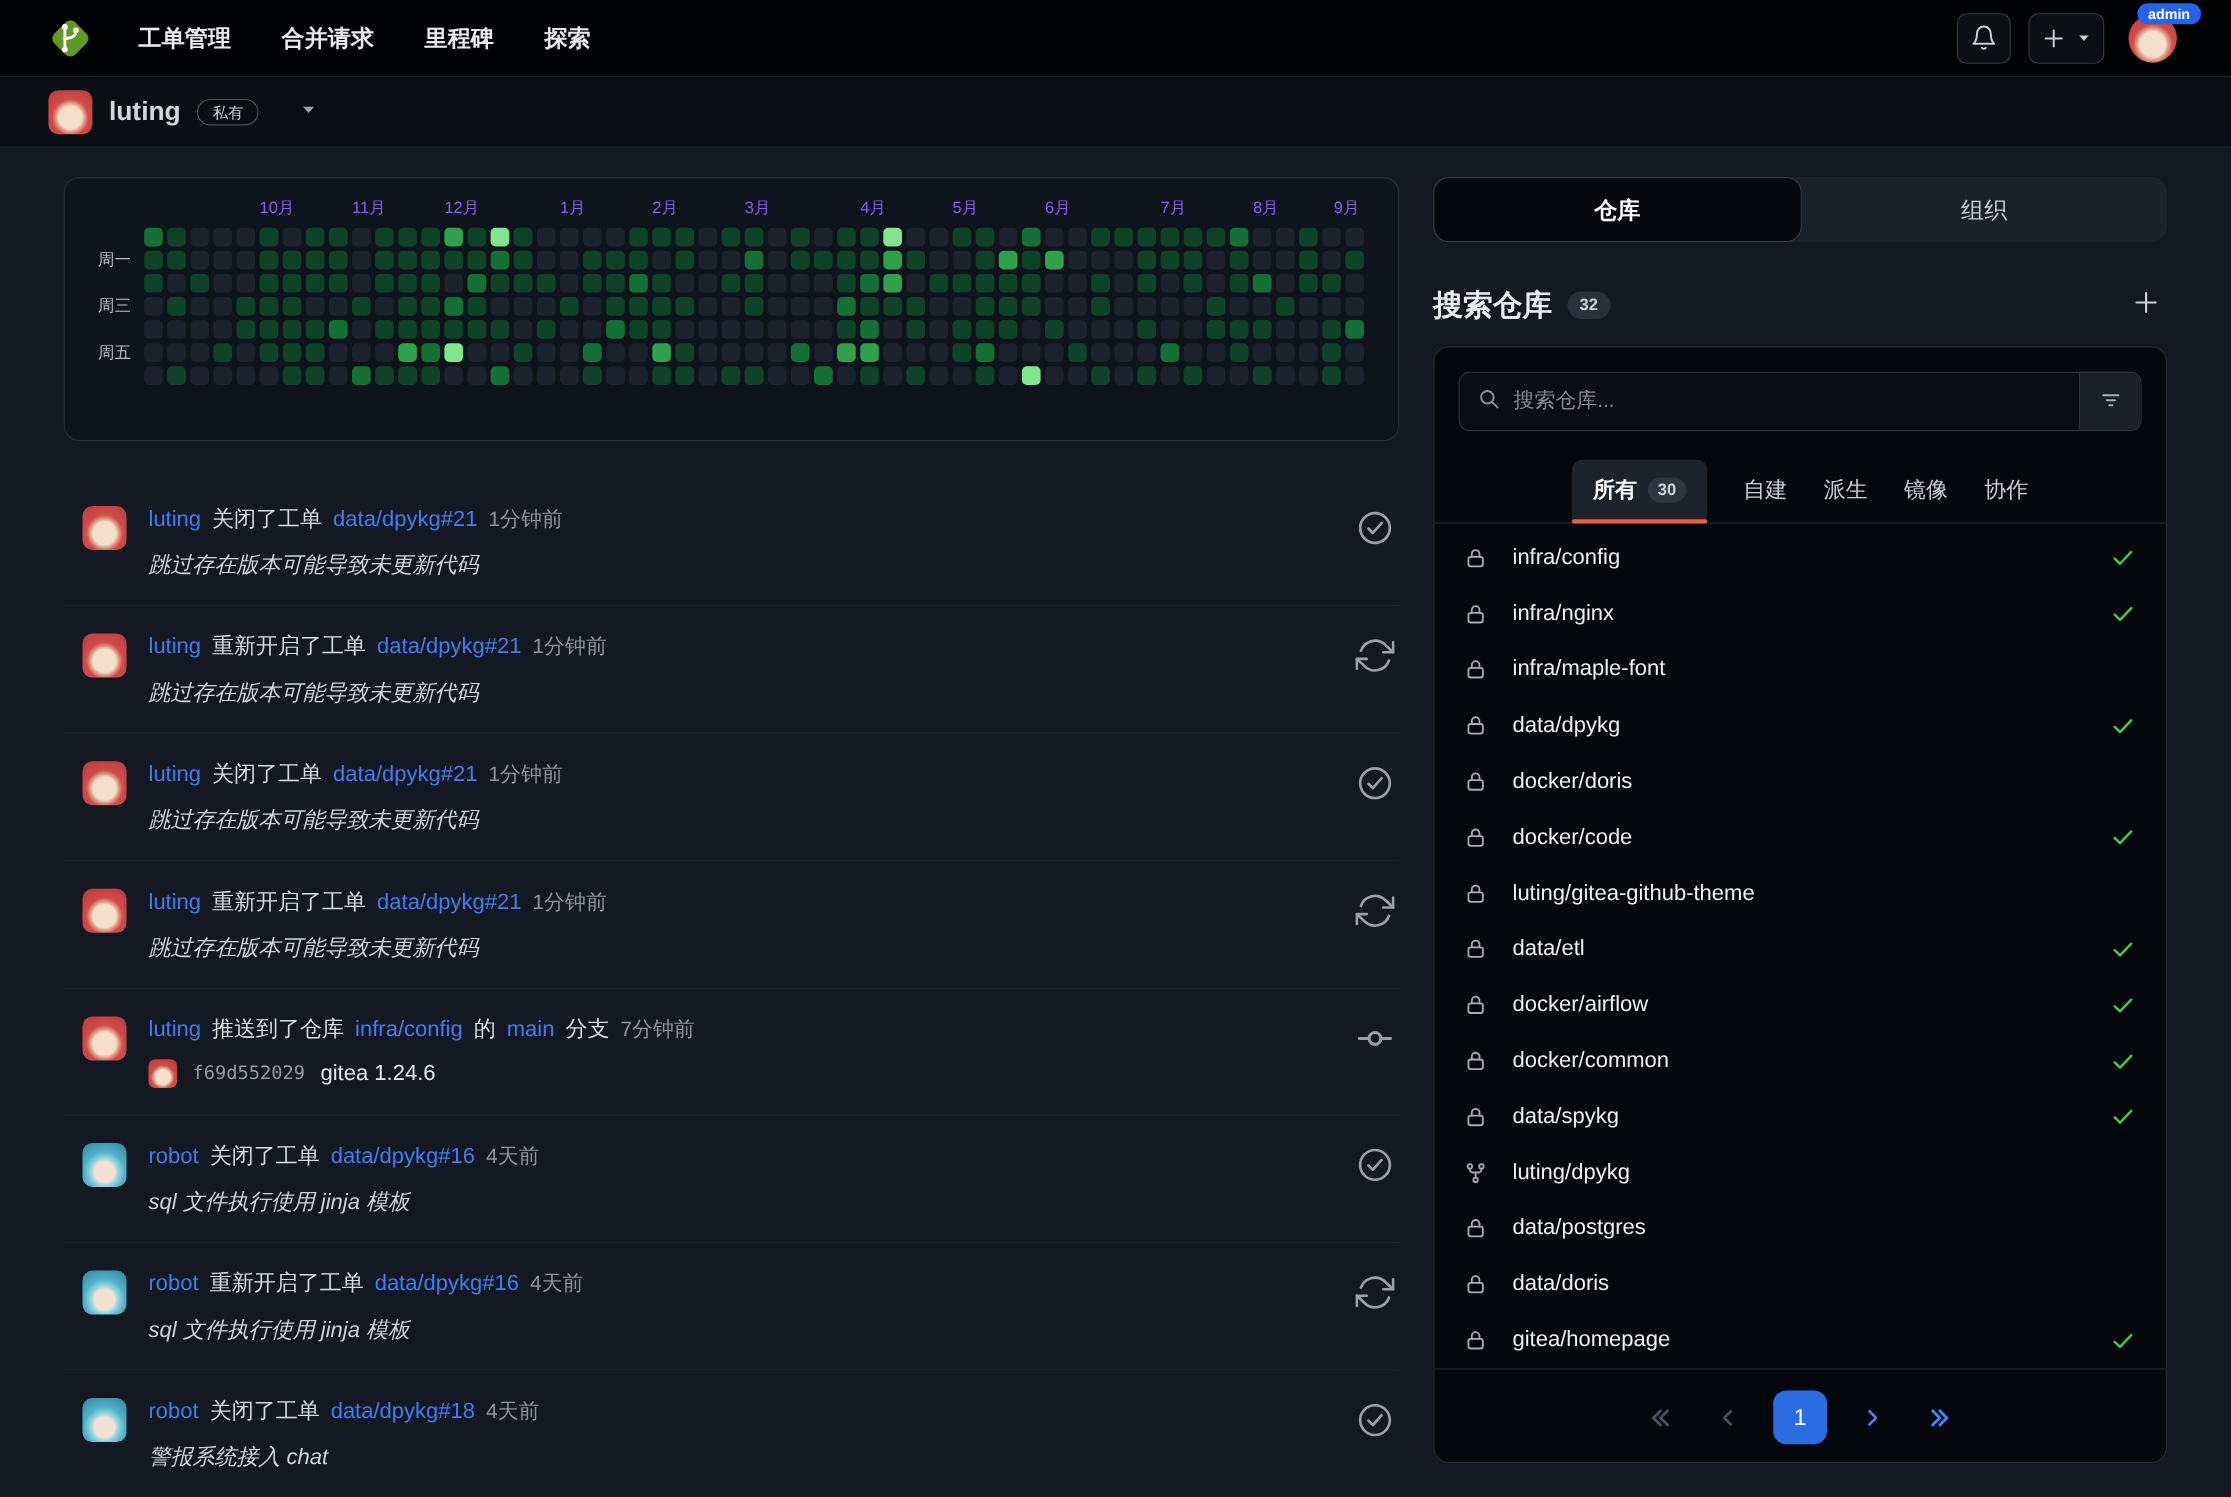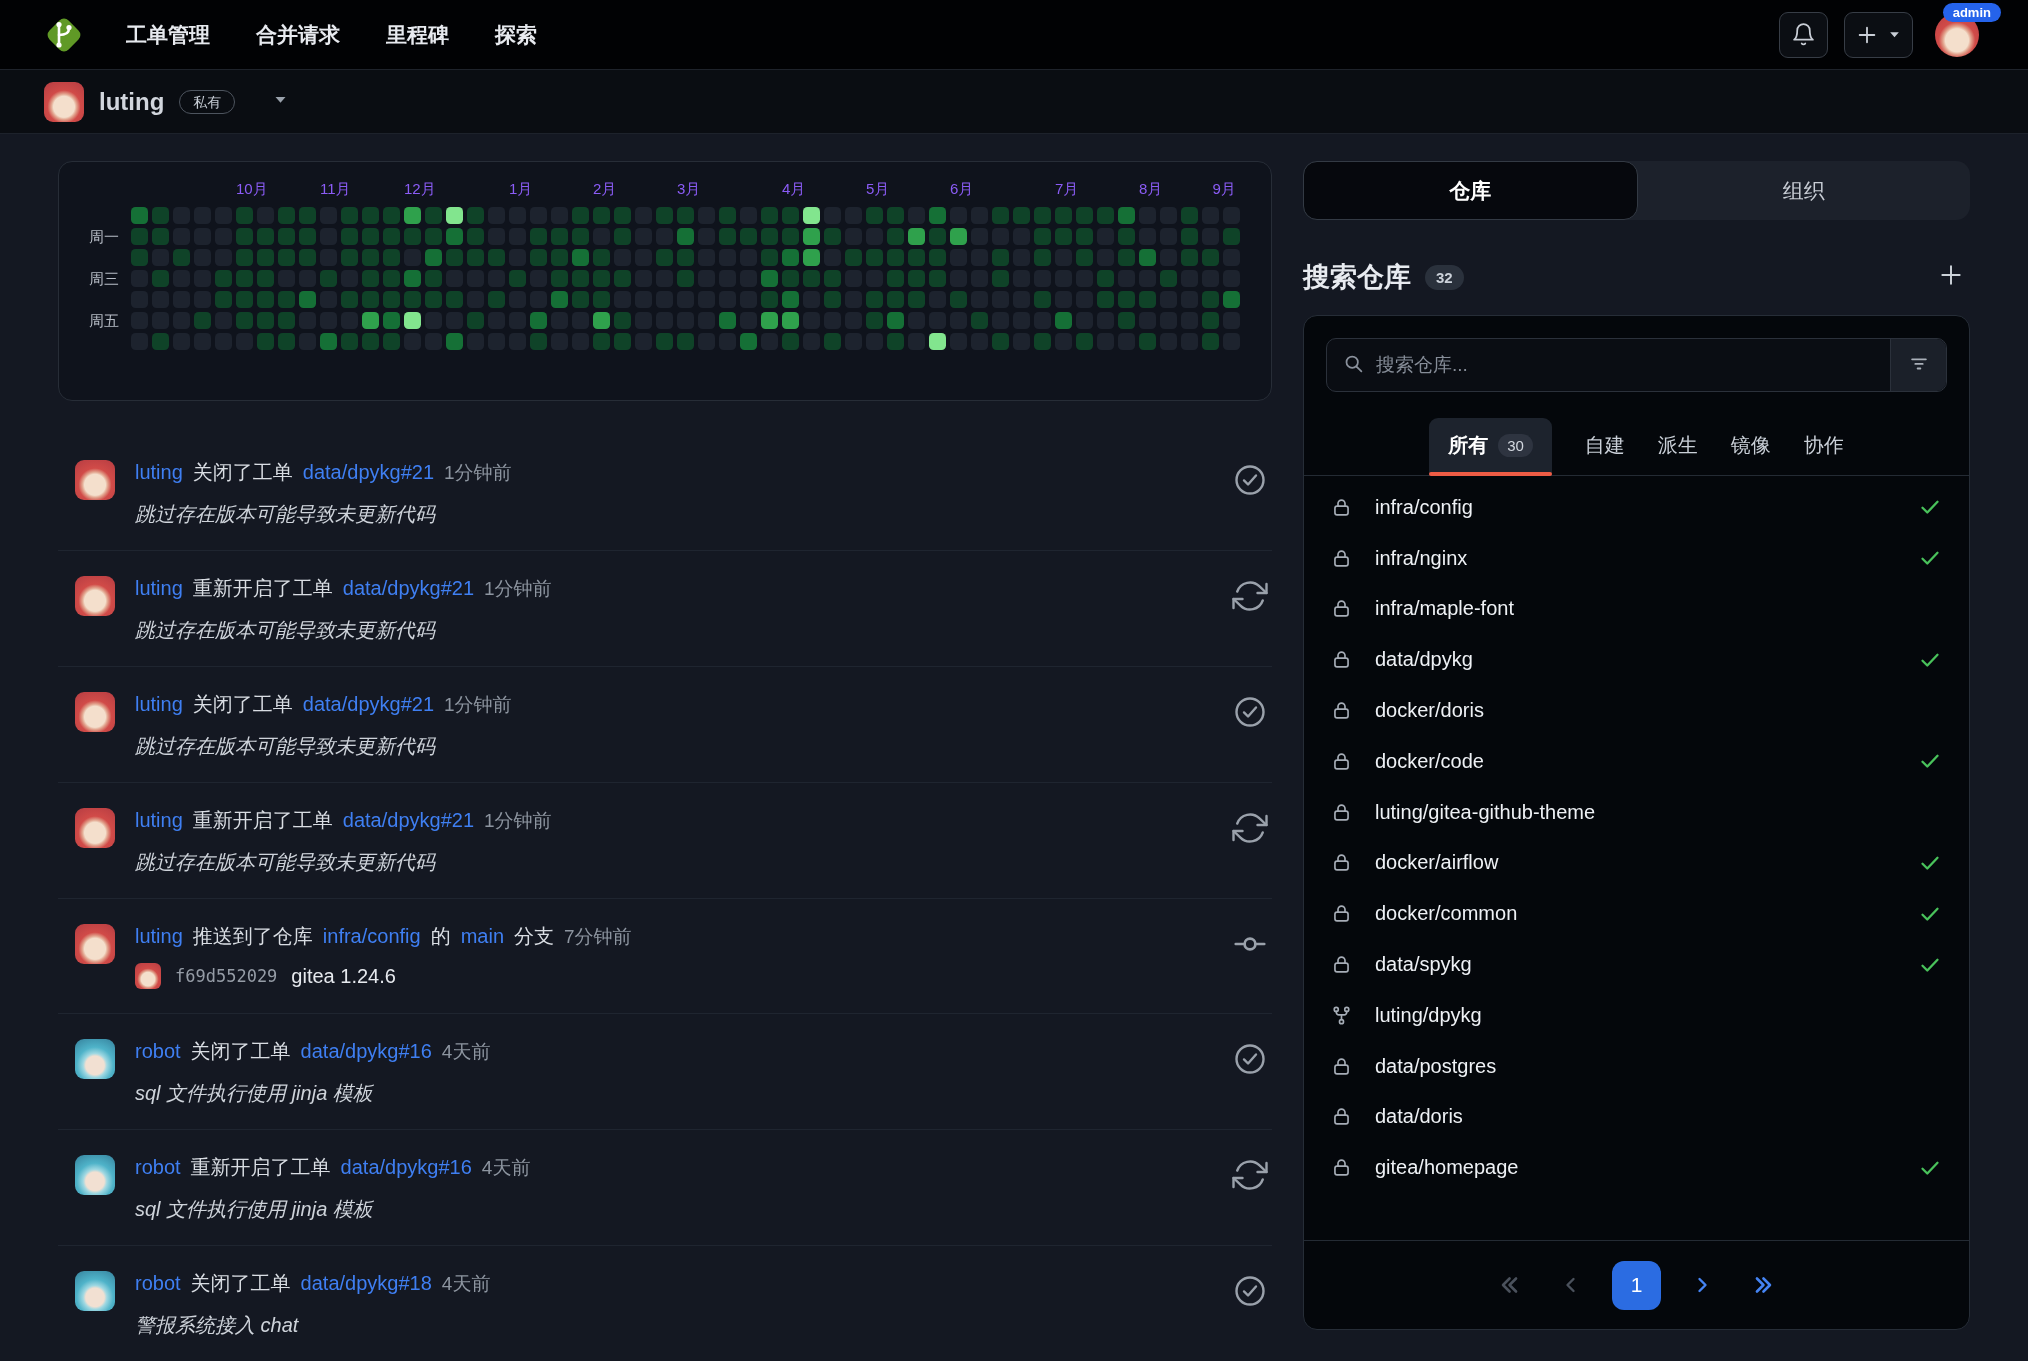--- a/index.html
+++ b/index.html
@@ -105,21 +105,21 @@
   .search-input::placeholder { color:#868d98; }
   .filter-btn { width:56px; border-left:1px solid #2b313b; background:#1b2029; display:flex; align-items:center; justify-content:center; color:#aab0b9; cursor:pointer; border-radius:0 9px 9px 0; }
 
   .filter-row { margin-top:26px; display:flex; justify-content:center; align-items:flex-end; border-bottom:1px solid #242b34; padding:0 22px; }
   .filter-tab { position:relative; font-size:20px; color:#cad0d8; padding:14px 0 16px 0; margin-left:33px; cursor:pointer; }
   .filter-tab.active {
     margin-left:0; background:#1d232d; border-radius:9px 9px 0 0; padding:14px 19px 16px 19px;
     font-weight:700; color:#fff; display:flex; align-items:center; gap:10px;
   }
   .filter-tab.active::after { content:""; position:absolute; left:0; right:0; bottom:-1px; height:4px; border-radius:2px; background:#ee5c45; }
-  .filter-count { background:#2e3440; color:#d3d8df; font-size:15px; font-weight:400; border-radius:12px; padding:4px 9px; line-height:1; }
+  .filter-count { background:#2e3440; color:#d3d8df; font-size:15px; font-weight:700; border-radius:12px; padding:4px 9px; line-height:1; }
 
   .repo-list { flex:1; padding:6px 27px 0 27px; }
   .repo-row { height:50.8px; display:flex; align-items:center; cursor:pointer; }
   .repo-icon { width:21px; height:21px; color:#a6adb7; flex:none; }
   .repo-name { margin-left:23px; font-size:20px; color:#eef1f5; }
   .repo-check { margin-left:auto; width:24px; height:24px; color:#49c25b; }
 
   .pagination { border-top:1px solid #242b34; height:89px; display:flex; align-items:center; justify-content:center; gap:20px; flex:none; }
   .page-arrow { width:42px; height:42px; display:flex; align-items:center; justify-content:center; cursor:pointer; }
   .page-arrow.disabled { color:#4a515c; cursor:default; }
@@ -835,20 +835,30 @@
                 <rect x="4.5" y="10.5" width="15" height="10" rx="2.4"></rect>
                 <path d="M8 10.5V7.5a4 4 0 0 1 8 0v3"></path>
               </svg></span>
             <a class="repo-name">luting/gitea-github-theme</a>
           </div>
           <div class="repo-row">
             <span class="repo-icon"><svg width="21" height="21" viewBox="0 0 24 24" fill="none" stroke="currentColor" stroke-width="1.9" stroke-linecap="round">
                 <rect x="4.5" y="10.5" width="15" height="10" rx="2.4"></rect>
                 <path d="M8 10.5V7.5a4 4 0 0 1 8 0v3"></path>
               </svg></span>
+            <a class="repo-name">data/etl</a>
+            <span class="repo-check"><svg width="24" height="24" viewBox="0 0 24 24" fill="none" stroke="currentColor" stroke-width="2.3" stroke-linecap="round" stroke-linejoin="round">
+                <path d="M4.5 12.8l4.8 4.7L19.5 6.8"></path>
+              </svg></span>
+          </div>
+          <div class="repo-row">
+            <span class="repo-icon"><svg width="21" height="21" viewBox="0 0 24 24" fill="none" stroke="currentColor" stroke-width="1.9" stroke-linecap="round">
+                <rect x="4.5" y="10.5" width="15" height="10" rx="2.4"></rect>
+                <path d="M8 10.5V7.5a4 4 0 0 1 8 0v3"></path>
+              </svg></span>
             <a class="repo-name">docker/airflow</a>
             <span class="repo-check"><svg width="24" height="24" viewBox="0 0 24 24" fill="none" stroke="currentColor" stroke-width="2.3" stroke-linecap="round" stroke-linejoin="round">
                 <path d="M4.5 12.8l4.8 4.7L19.5 6.8"></path>
               </svg></span>
           </div>
           <div class="repo-row">
             <span class="repo-icon"><svg width="21" height="21" viewBox="0 0 24 24" fill="none" stroke="currentColor" stroke-width="1.9" stroke-linecap="round">
                 <rect x="4.5" y="10.5" width="15" height="10" rx="2.4"></rect>
                 <path d="M8 10.5V7.5a4 4 0 0 1 8 0v3"></path>
               </svg></span>

